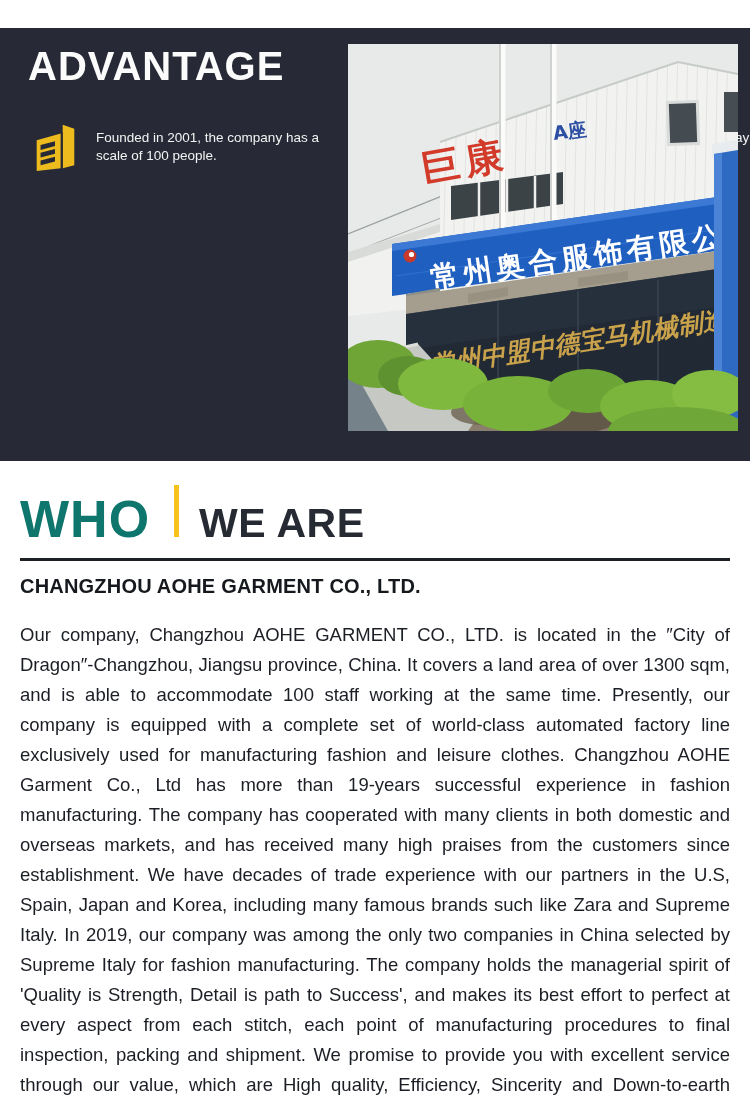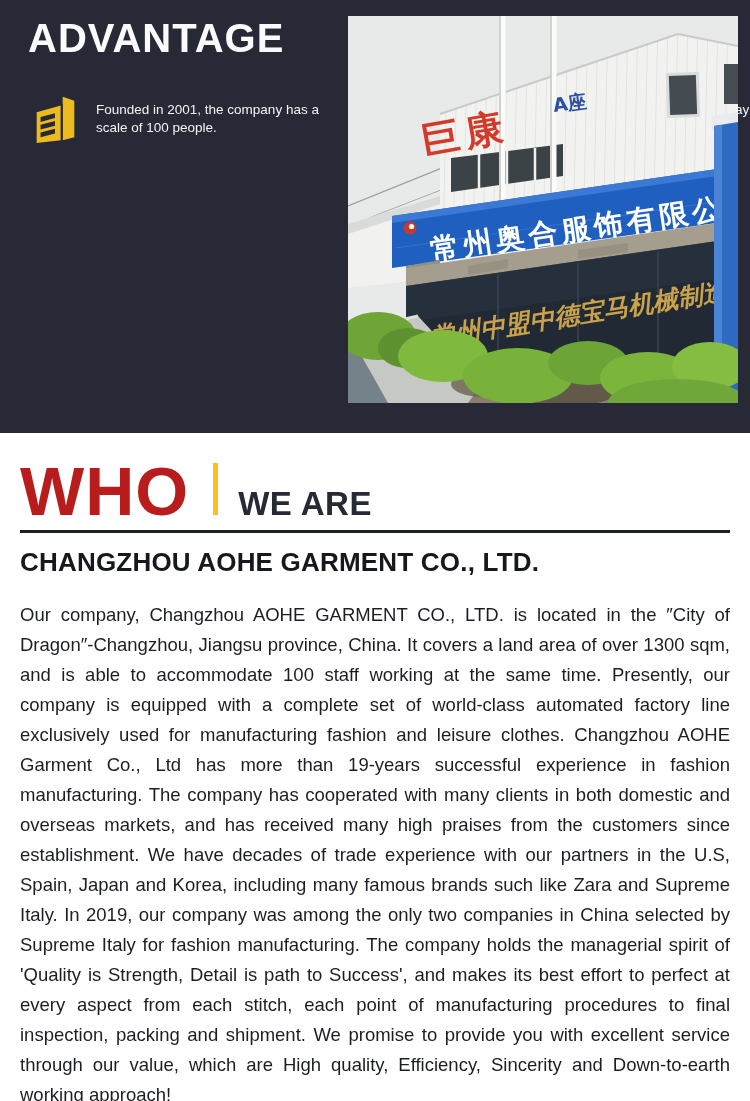--- a/index.html
+++ b/index.html
@@ -1,44 +1,44 @@
 <!DOCTYPE html>
 <html><head>
 <meta charset="utf-8">
 <style>
   * { margin:0; padding:0; box-sizing:border-box; }
   html,body { background:#ffffff; }
   body { font-family:"Liberation Sans", sans-serif; }
   .page { position:relative; width:750px; height:1101px; background:#ffffff; overflow:hidden; }
 
   
-  .hero { position:relative; width:750px; height:433px; background:#272A36; }
+  .hero { position:relative; width:750px; height:433px; background:#272A36;margin-top:28px; }
   .hero-title { position:absolute; left:28px; top:16px; font-size:40px; font-weight:700;
                 color:#FBFBFB; letter-spacing:1px; }
   .adv-list { position:absolute; left:24px; top:92px; width:306px; display:flex;
               gap:25px; }
   .adv-item { display:flex; align-items:center; gap:10px; }
   .adv-icon { flex:0 0 62px; width:62px; display:flex; justify-content:center; }
   .adv-icon svg { width:54px; height:54px; }
   .adv-text { width:238px; color:#F3F3F3; font-size:13.5px; line-height:18px; }
 
   
   .photo { position:absolute; left:348px; top:16px; width:390px; height:387px;
            background:#E8EAE9; overflow:hidden; }
   .photo svg { display:block; width:100%; height:100%; }
   .cjk { font-family:"DejaVu Sans", sans-serif; font-weight:bold; }
 
   
   .who-section { position:relative; padding:0 20px; }
   .who-row { display:flex; align-items:baseline; margin-top:22px; height:72px; }
-  .who-big { font-size:68px; font-weight:800; color:#b91c1c; letter-spacing:1px; line-height:72px; }
+  .who-big { font-size:52px; font-weight:800; color:#0f766e; letter-spacing:1px; line-height:72px; }
   .who-bar { width:5px; height:52px; background:#F8C21C; margin:0 20px 0 24px; }
-  .who-rest { font-size:33px; font-weight:800; color:#262A33; letter-spacing:0.5px; }
+  .who-rest { font-size:41px; font-weight:800; color:#262A33; letter-spacing:0.5px; }
   .rule { height:3px; background:#1D2025; margin-top:3px; }
-  .company-heading { margin-top:14px; font-size:26px; font-weight:800; color:#15181D;
+  .company-heading { margin-top:14px; font-size:20px; font-weight:800; color:#15181D;
                      letter-spacing:0.2px; }
   .about-text { margin-top:22px; font-size:18.5px; line-height:30px; color:#1B1E24;
                 text-align:justify; }
 </style>
 </head>
 <body>
 
 <div class="page">
 
   <section class="hero">

